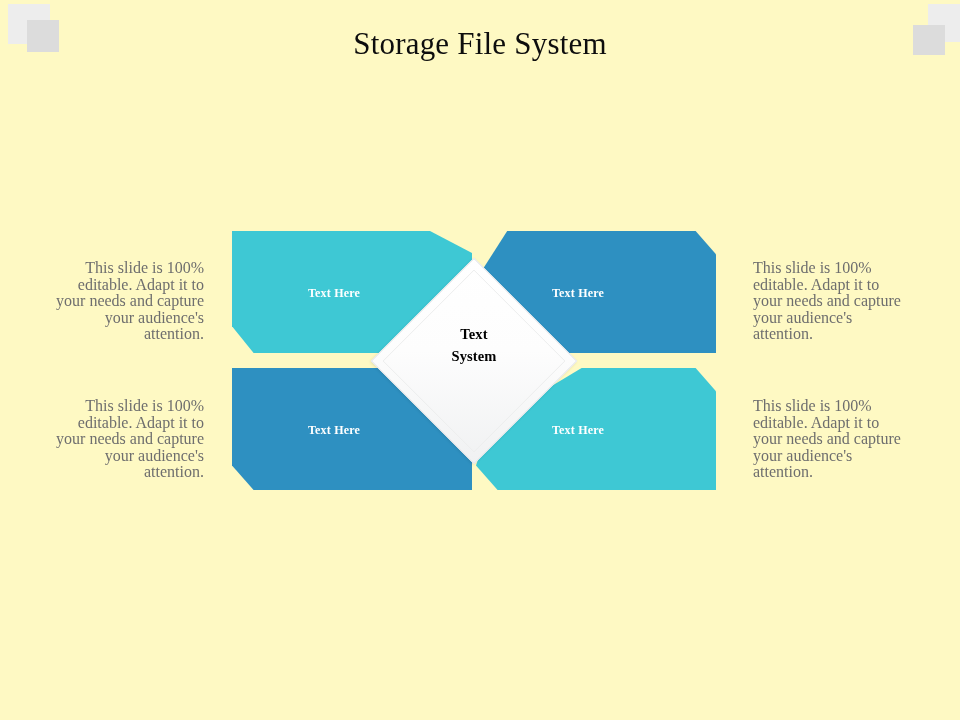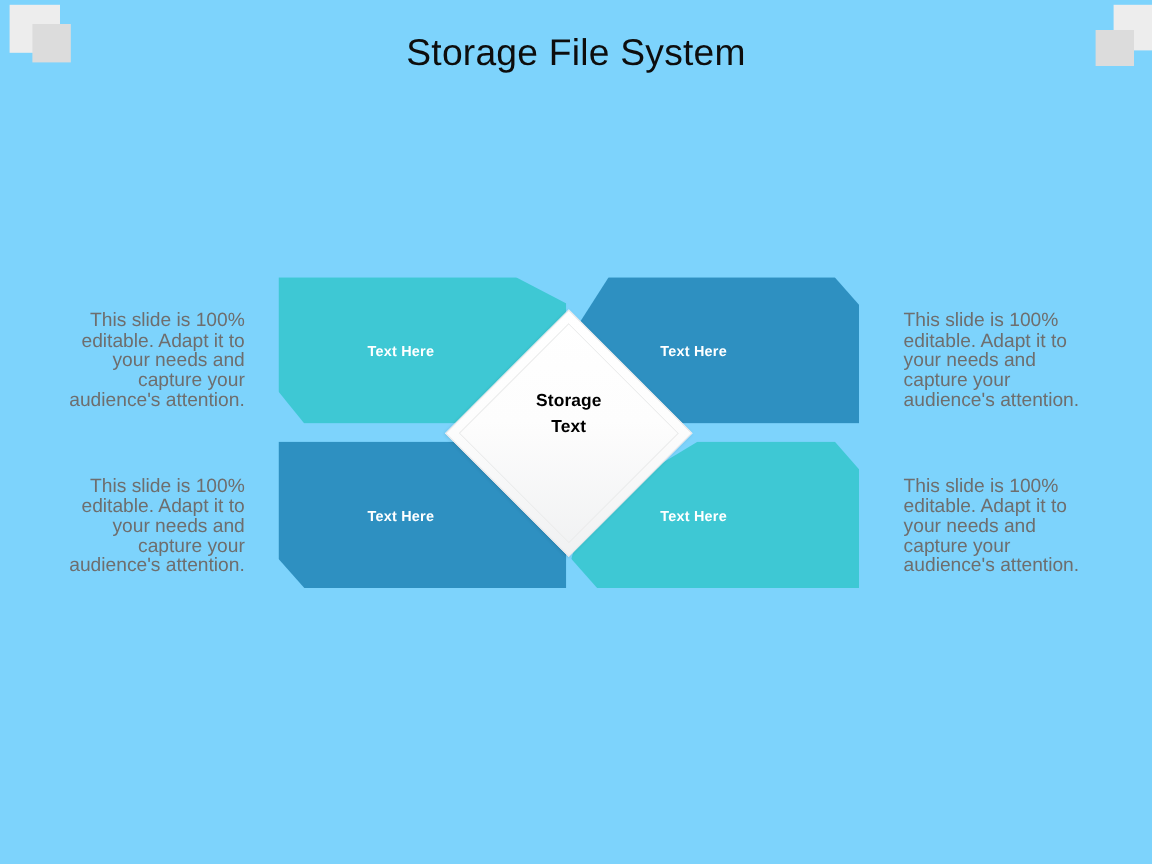--- a/index.html
+++ b/index.html
@@ -11,21 +11,22 @@
     width: 960px;
     height: 720px;
     background: #ffffff;
     font-family: "Liberation Sans", sans-serif;
     overflow: hidden;
   }
   #slide {
     position: relative;
     width: 960px;
     height: 720px;
-    background: #7dd3fc;
+    background: #fef9c3;
+    font-family: Liberation Serif, serif;
   }
 
   
   .deco {
     position: absolute;
     background: #e8e8e8;
   }
   .deco.light { background: #ededed; }
   .deco.dark  { background: #dcdcdc; }
 
@@ -223,22 +224,22 @@
 
     <div class="quad" id="quad-br">
       <span class="quad-label">Text Here</span>
     </div>
 
     <div id="center-diamond">
       <div id="center-diamond-inner"></div>
     </div>
 
     <div id="center-label">
-      <div>Storage</div>
       <div>Text</div>
+      <div>System</div>
     </div>
 
   </div>
 
   <div class="desc right-align" id="desc-tl">This slide is 100% editable. Adapt it to your needs and capture your audience's attention.</div>
   <div class="desc right-align" id="desc-bl">This slide is 100% editable. Adapt it to your needs and capture your audience's attention.</div>
   <div class="desc left-align" id="desc-tr">This slide is 100% editable. Adapt it to your needs and capture your audience's attention.</div>
   <div class="desc left-align" id="desc-br">This slide is 100% editable. Adapt it to your needs and capture your audience's attention.</div>
 
 </div>

